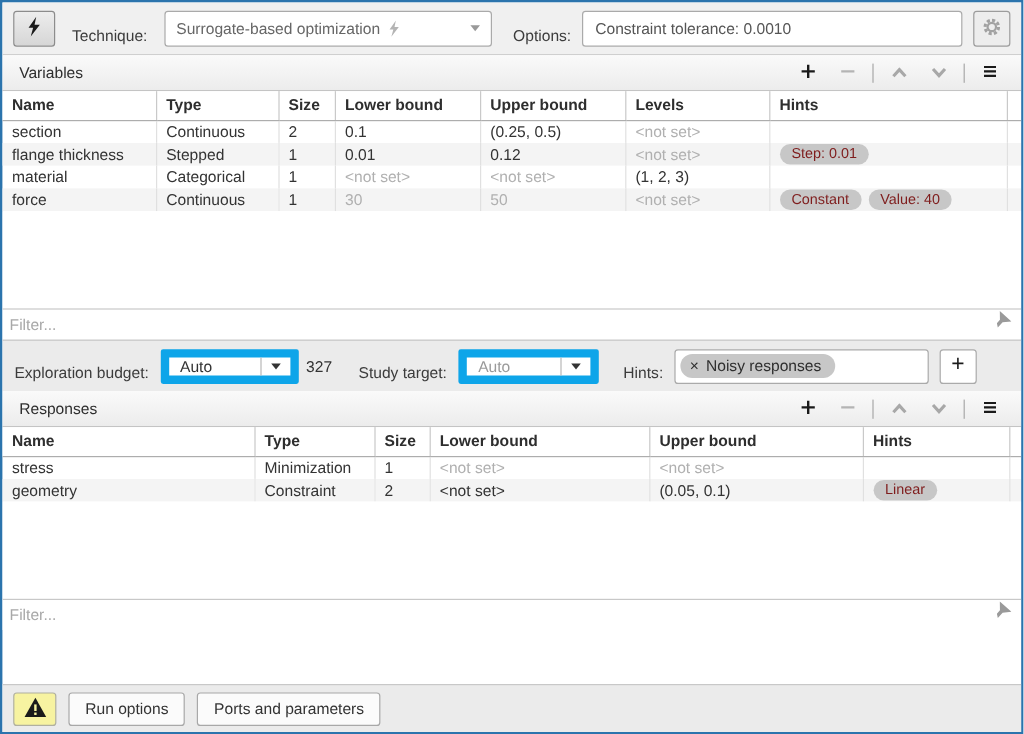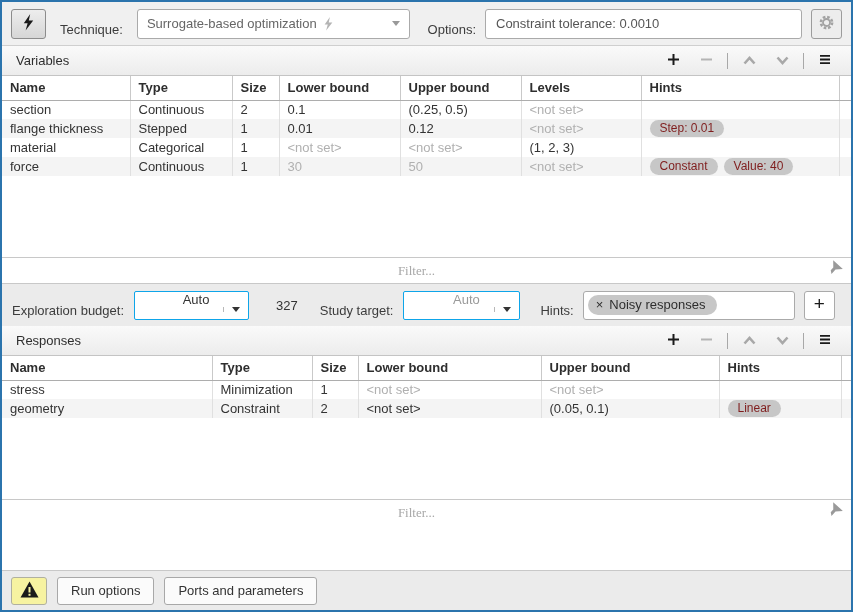--- a/index.html
+++ b/index.html
@@ -52,33 +52,33 @@
   thead th:last-child { border-right:none; }
   tbody td { height:19px; padding:0 8px; border-right:1px solid #e0e0e0; overflow:hidden; white-space:nowrap; color:#333; }
   tbody td:last-child { border-right:none; }
   tbody tr:nth-child(even) { background:#f4f4f4; }
   td.muted { color:#b0b0b0; }
   .pill { display:inline-block; background:#c7c7c7; color:#7f1d1d; border-radius:9px; padding:0px 10px 1px; font-size:12px; margin-right:6px; line-height:16px; }
   .filler { flex:1 1 auto; background:#fff; }
 
   
   .filter-row { height:26px; flex:0 0 26px; background:#fff; border-top:1px solid #c8c8c8; display:flex; align-items:center; padding:0 6px; }
-  .filter-input { flex:1; border:none; outline:none; font-size:13px; font-family:Liberation Serif, serif; color:#a21caf; background:transparent;text-align:center; }
+  .filter-input { flex:1; border:none; outline:none; font-size:13px; font-family:Liberation Sans, sans-serif; color:#a21caf; background:transparent; }
   .filter-input::placeholder { color:#a8a8a8; }
   .funnel { flex:0 0 auto; margin-right:2px; }
 
   
   .budget-bar { height:43px; flex:0 0 43px; background:#ebebeb; border-top:1px solid #c8c8c8; display:flex; align-items:center; padding:0 10px; }
-  .mini-select { height:29px; background:#fff; border:1px solid #0ea5e9; border-radius:2px; display:flex; align-items:center; padding:0 0 0 9px; margin-left:10px; cursor:pointer;flex-direction:column; }
+  .mini-select { height:29px; background:#fff; border:7px solid #0ea5e9; border-radius:2px; display:flex; align-items:center; padding:0 0 0 9px; margin-left:10px; cursor:pointer; }
   .mini-select .sel-text { font-size:13px; }
   .mini-caret { border-left:1px solid #b8b8b8; align-self:stretch; display:flex; align-items:center; padding:0 8px; margin-left:8px; }
   .budget-select { width:115px; }
   .target-select { width:117px; }
   .target-select .sel-text { color:#9a9a9a; }
-  .budget-count { margin:0 22px 0 27px; font-size:13px; }
+  .budget-count { margin:0 22px 0 6px; font-size:13px; }
   .hints-label { margin-left:20px; margin-right:9px; }
   .hints-field { width:212px; height:29px; background:#fff; border:1px solid #aaa; border-radius:3px; display:flex; align-items:center; padding:0 4px; }
   .tag-pill { background:#c7c7c7; border-radius:10px; padding:2px 12px 3px 8px; font-size:13px; color:#2e2e2e; display:flex; align-items:center; gap:6px; }
   .tag-x { font-size:13px; color:#2e2e2e; cursor:pointer; line-height:1; }
   .add-hint-btn { width:31px; height:29px; margin-left:9px; background:#fff; border:1px solid #aaa; border-radius:3px; font-size:19px; color:#1a1a1a; display:flex; align-items:center; justify-content:center; cursor:pointer; padding-bottom:2px; }
 
   
   .bottom-bar { height:40px; flex:0 0 40px; background:#ebebeb; border-top:1px solid #c8c8c8; display:flex; align-items:center; padding:0 9px; gap:10px;margin-top:45px; }
   .warn-btn { width:36px; height:28px; background:#f7f3a1; border:1px solid #b0b0a0; border-radius:3px; display:flex; align-items:center; justify-content:center; cursor:pointer; }
   .bottom-btn { height:28px; background:#fbfbfb; border:1px solid #a8a8a8; border-radius:3px; padding:0 13px; font-size:13px; color:#333; font-family:inherit; cursor:pointer; }

